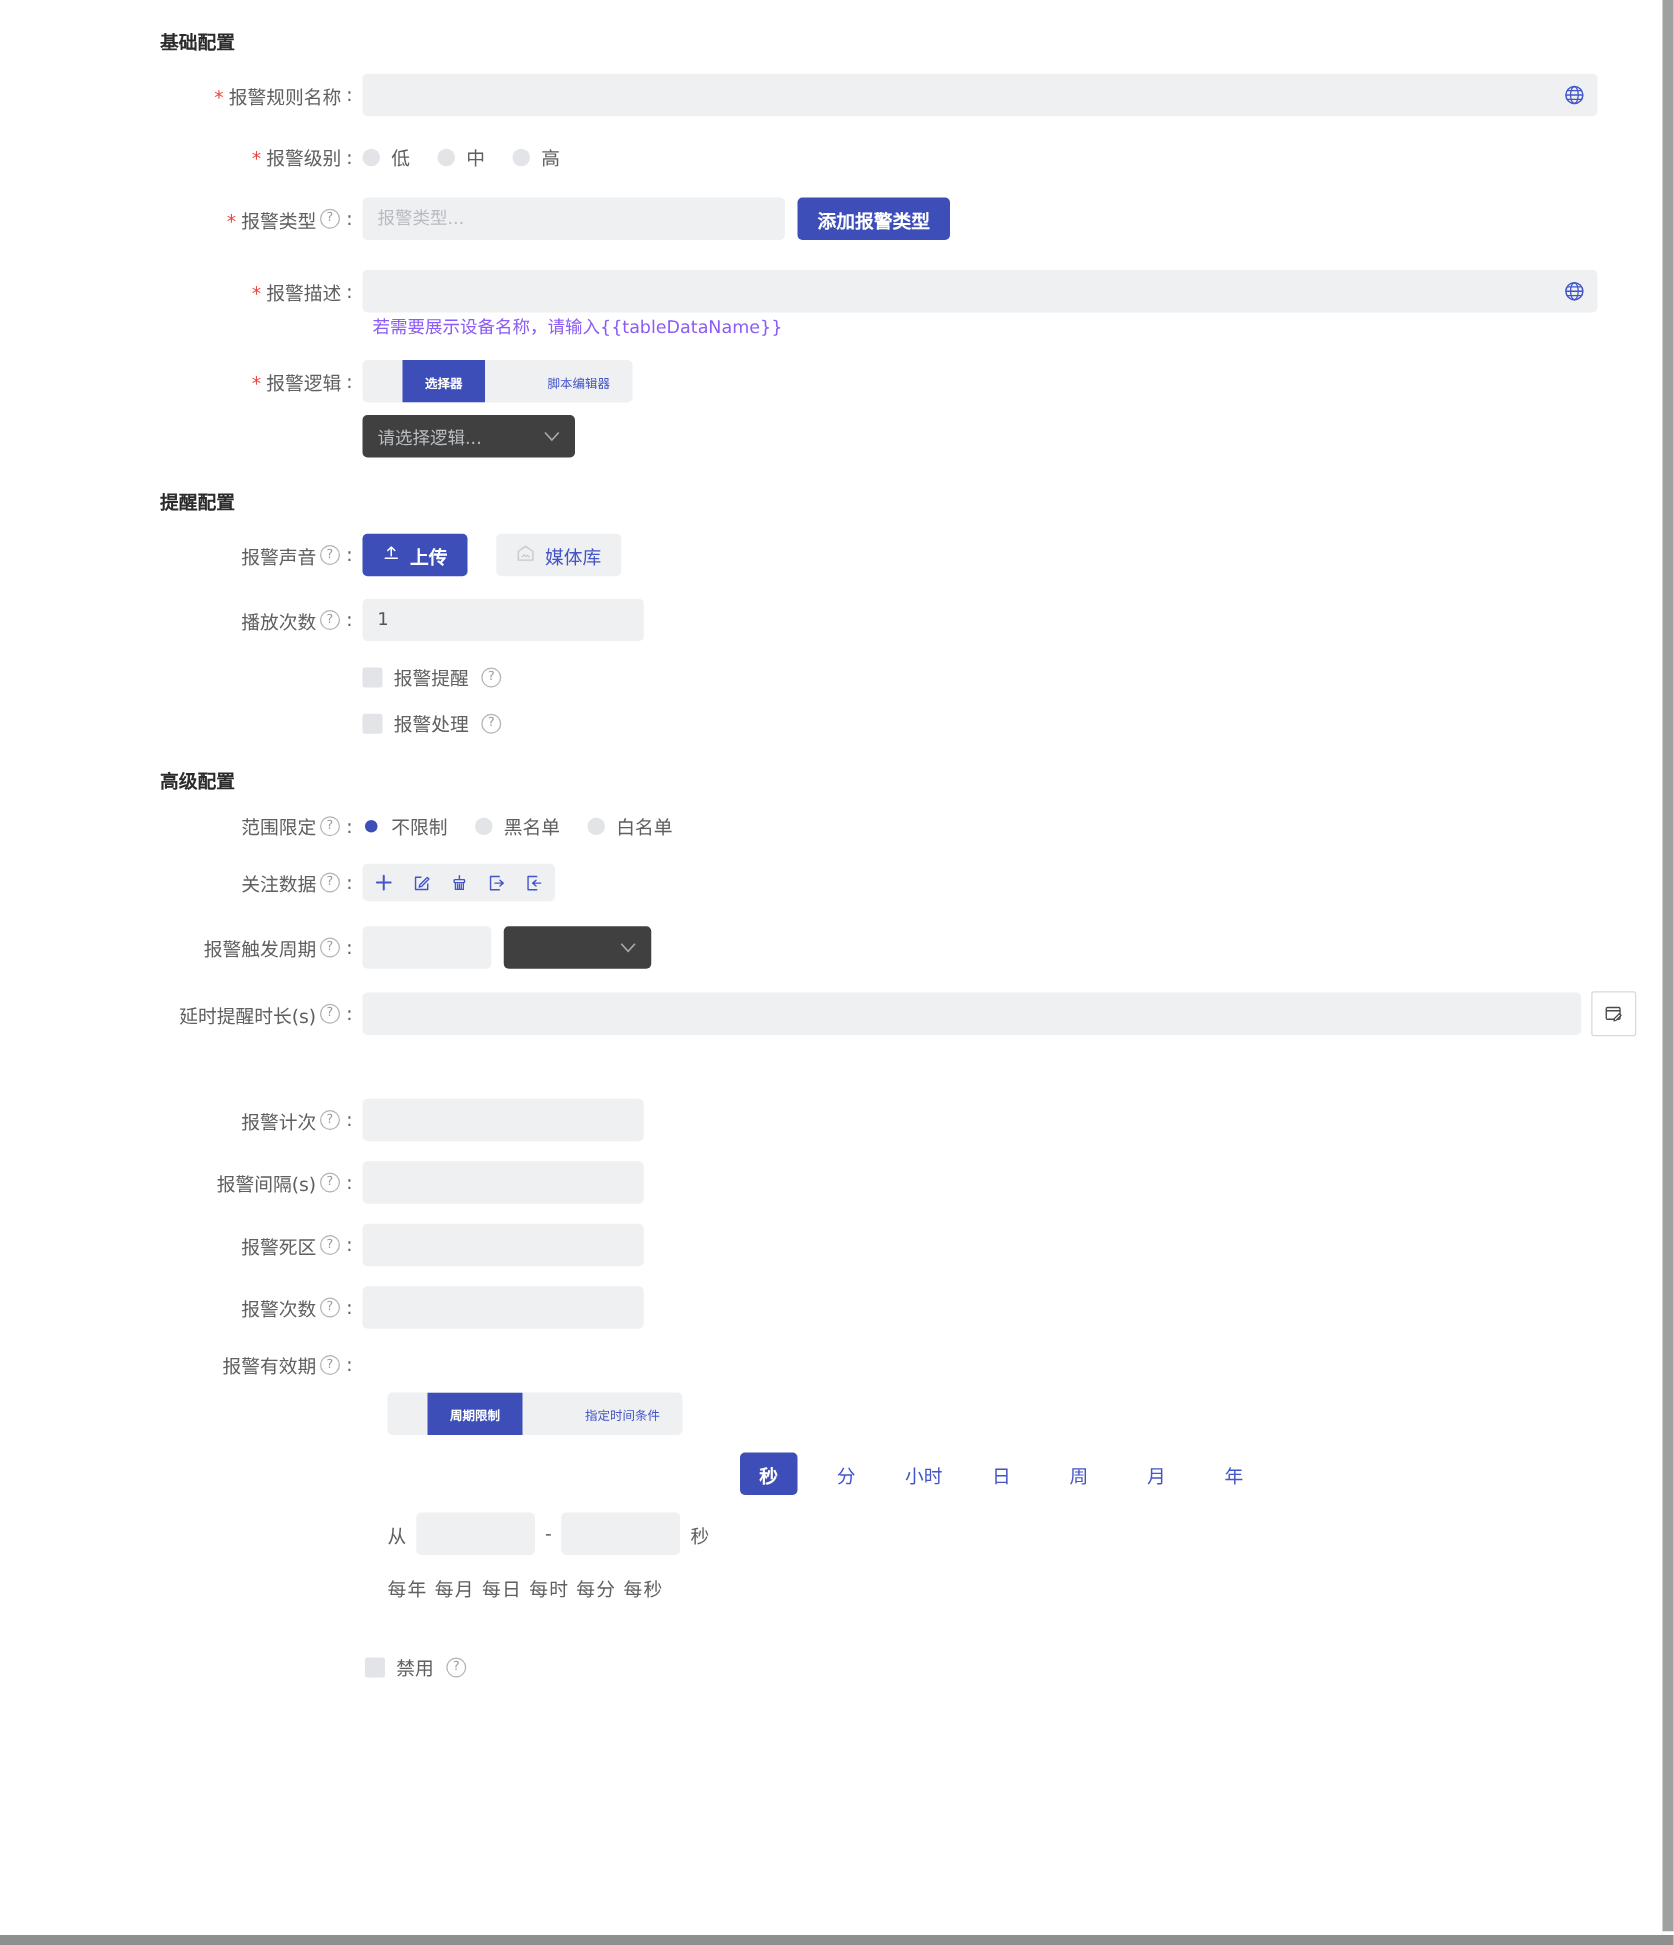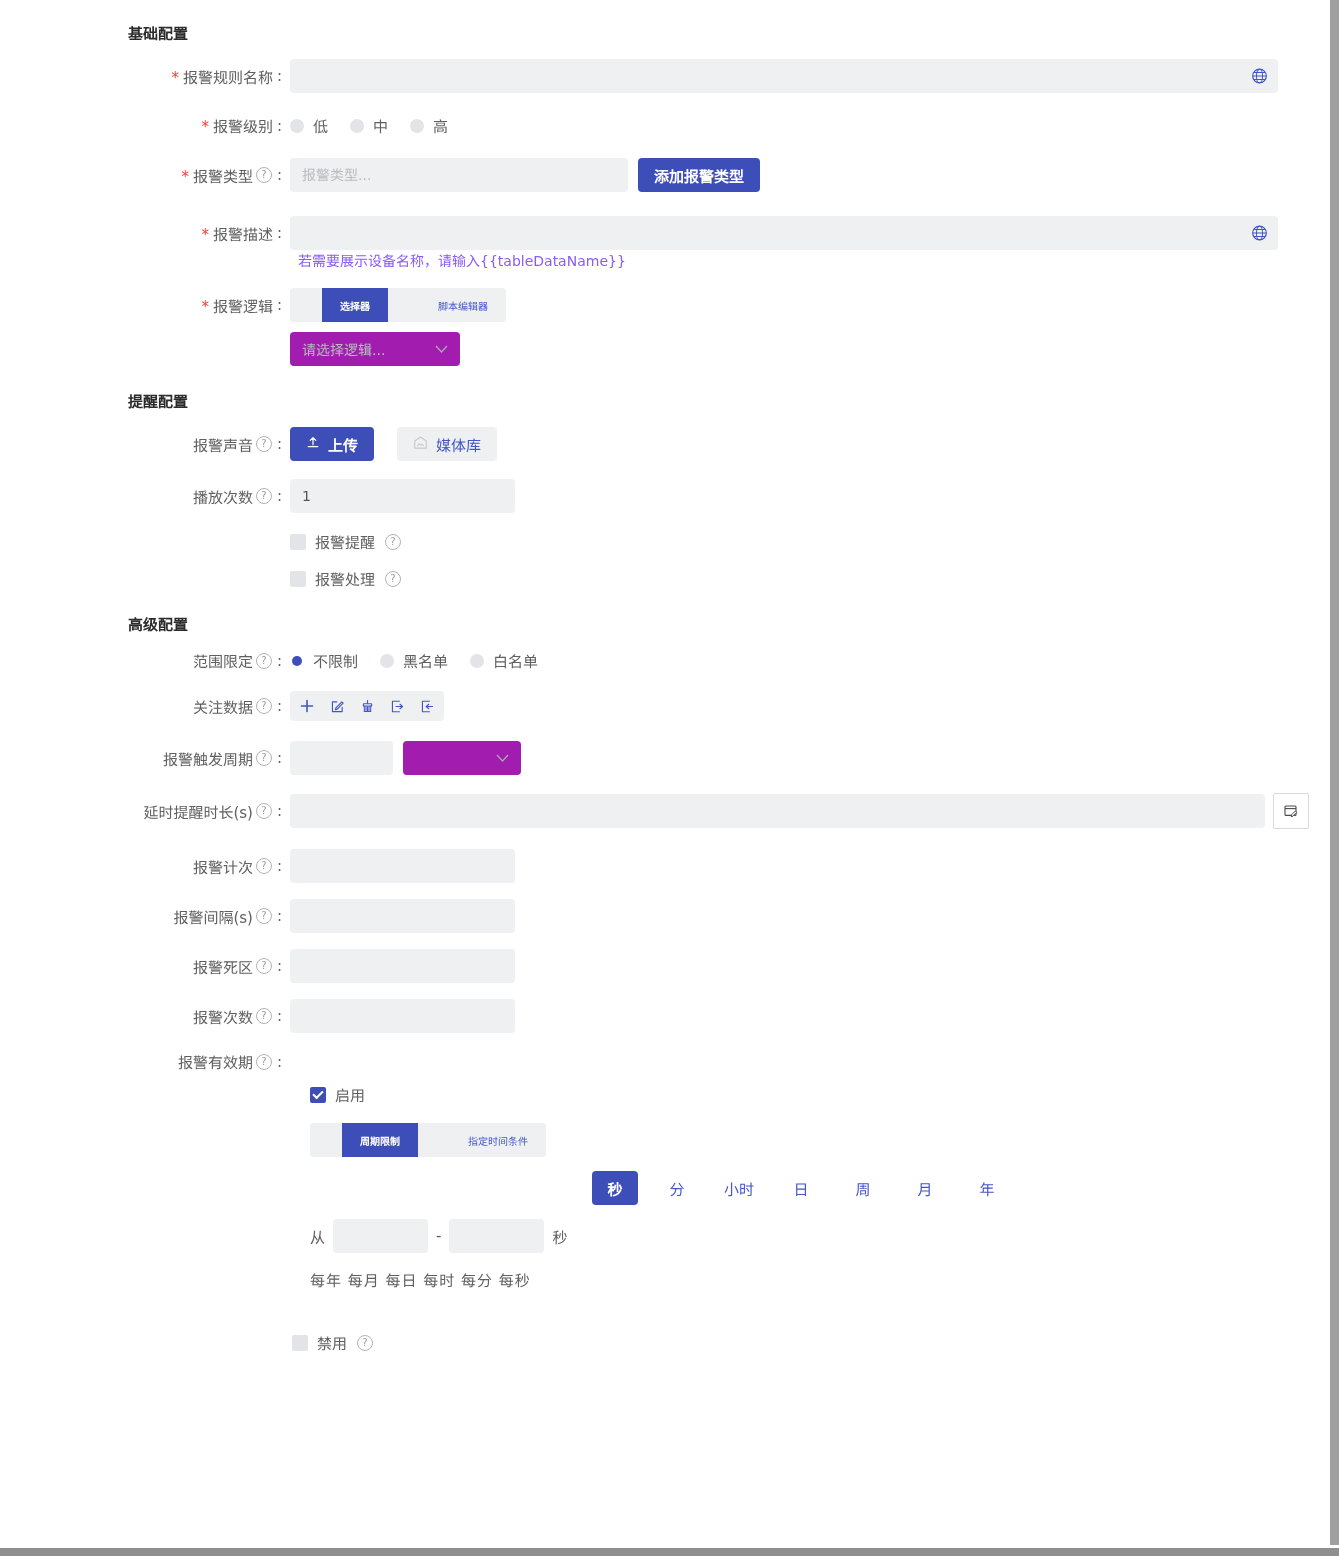--- a/index.html
+++ b/index.html
@@ -184,21 +184,21 @@
     background: #3d4eb8;
     color: #fff;
     font-weight: bold;
   }
 
   
   .select {
     position: relative;
     display: inline-flex;
     align-items: center;
-    background: #a21caf;
+    background: #404040;
     border-radius: 4px;
     height: 34px;
     box-sizing: border-box;
     padding: 0 12px;
     font-size: 14px;
     color: #b9bcc0;
     cursor: pointer;
     user-select: none;
   }
   .select.s-logic { width: 170px; }
@@ -616,21 +616,21 @@
       <div class="select s-period" style="margin-left:10px;">
         <span></span>
         <span class="caret">
           <svg width="13" height="9" viewBox="0 0 13 9" aria-hidden="true">
               <path d="M1 1l5.5 6L12 1" stroke="#a8aaad" stroke-width="1.3" fill="none"></path>
             </svg>
         </span>
       </div>
     </div>
 
-    <div class="row" style="margin-bottom:20px;">
+    <div class="row" style="margin-bottom:50px;">
       <div class="lbl">
         <span>延时提醒时长(s)</span>
         <span class="qm">?</span>
         <span class="colon">:</span>
       </div>
       <input class="field" style="width: 975px;" type="text" value="">
       <div class="sq-btn">
         <svg width="16" height="16" viewBox="0 0 16 16" aria-hidden="true">
           <rect x="2" y="3" width="11" height="9.4" rx="1" stroke="#4a4a4a" stroke-width="1.1" fill="none"></rect>
           <path d="M2 5.6h11" stroke="#4a4a4a" stroke-width="1.1"></path>
@@ -676,24 +676,20 @@
     </div>
 
     <div class="row" style="margin-bottom:12px;">
       <div class="lbl">
         <span>报警有效期</span>
         <span class="qm">?</span>
         <span class="colon">:</span>
       </div>
     </div>
 
-    <div class="cbx-row indent-310" style="margin-bottom:18px;">
-      <span class="cbx on"></span>
-      <span class="cbx-label">启用</span>
-    </div>
 
     <div class="indent-310">
       <div class="seg">
         <button class="seg-item active">周期限制</button>
         <button class="seg-item">指定时间条件</button>
       </div>
     </div>
 
     <div class="unit-tabs">
       <div class="unit-tab active">秒</div>

